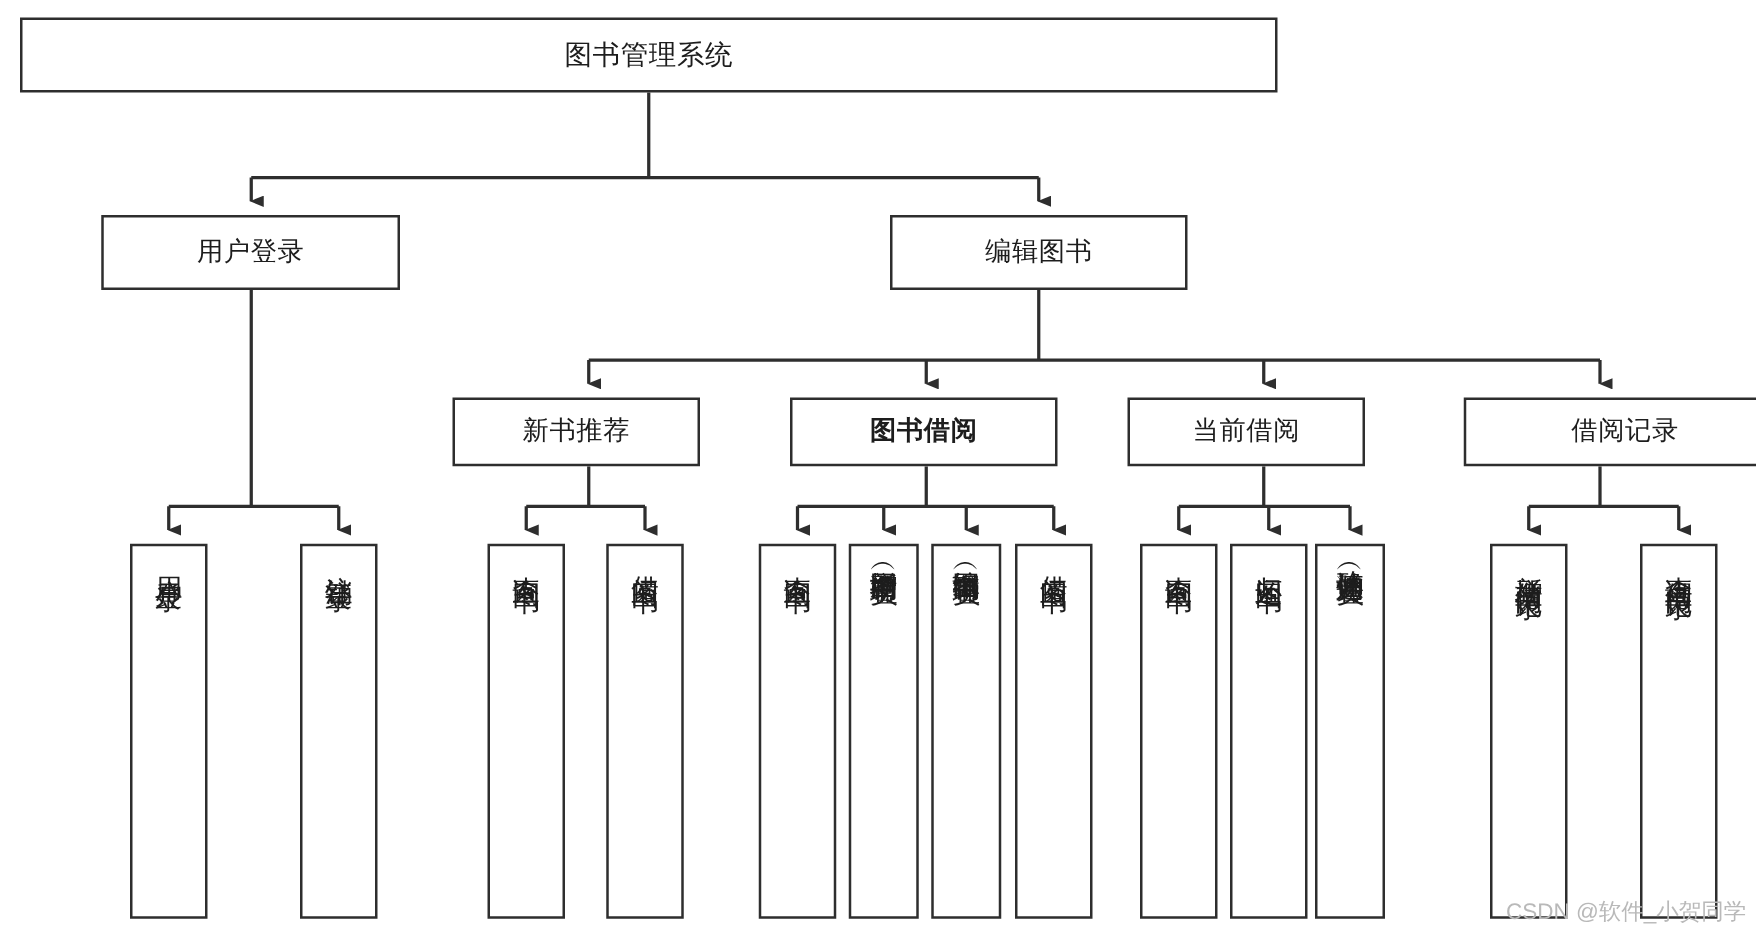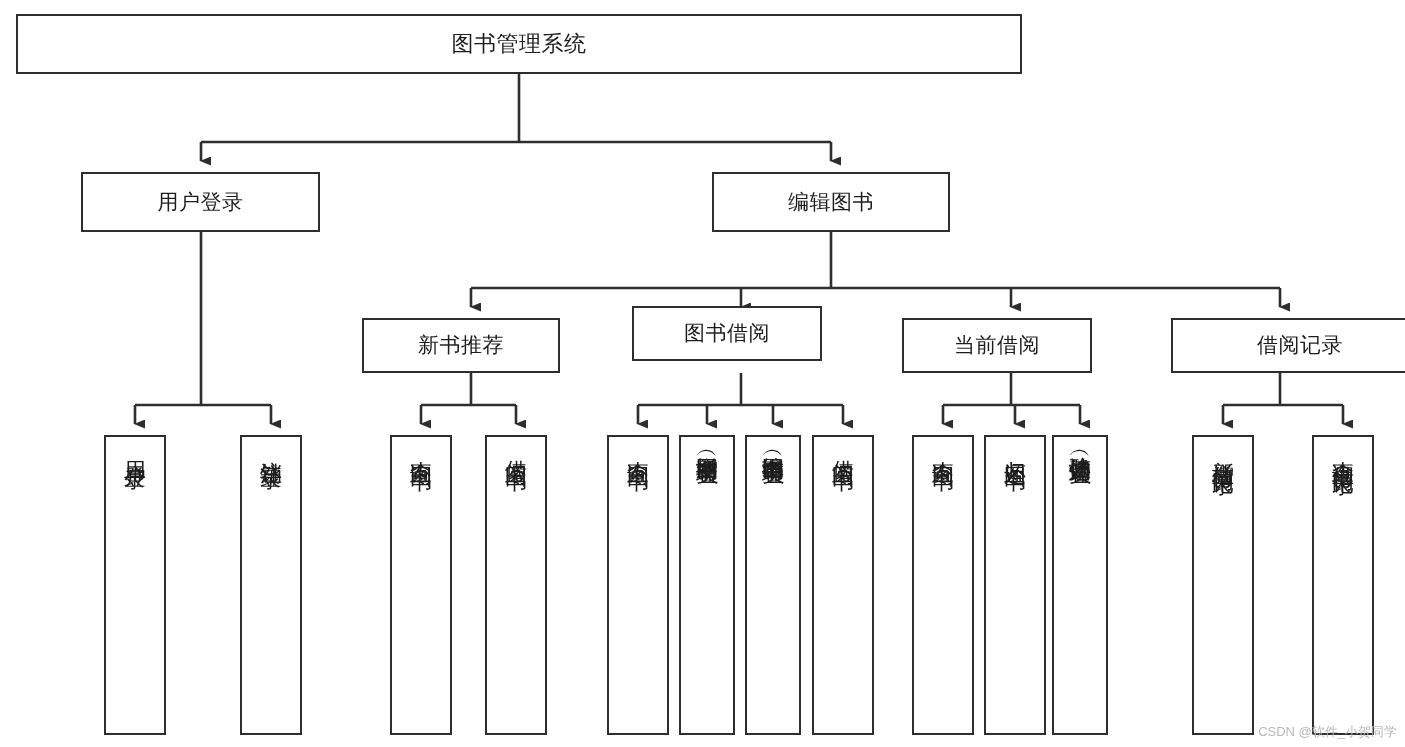--- a/index.html
+++ b/index.html
@@ -69,21 +69,21 @@
   .node.leaf.tight {
     padding-top: 2px;
   }
   .node.leaf.tight .node-label {
     letter-spacing: 1px;
   }
   .watermark {
     position: absolute;
     right: 8px;
     bottom: 6px;
-    font-size: 13px;
+    font-size: 18px;
     color: #b9b9b9;
     white-space: nowrap;
     user-select: none;
   }
 </style>
 </head>
 <body>
 
 <div id="diagram-root">
   <svg id="edges-layer" viewBox="0 0 1405 747" xmlns="http://www.w3.org/2000/svg">
@@ -135,21 +135,21 @@
       </div>
       <div class="node horiz" style="left: 81px; top: 172px; width: 239px; height: 60px;">
         <span class="node-label">用户登录</span>
       </div>
       <div class="node horiz" style="left: 712px; top: 172px; width: 238px; height: 60px;">
         <span class="node-label">编辑图书</span>
       </div>
       <div class="node horiz" style="left: 362px; top: 318px; width: 198px; height: 55px;">
         <span class="node-label">新书推荐</span>
       </div>
-      <div class="node horiz" style="left: 632px; top: 306px; width: 190px; height: 55px;">
+      <div class="node horiz" style="left: 632px; top: 318px; width: 214px; height: 55px; font-weight: bold;">
         <span class="node-label">图书借阅</span>
       </div>
       <div class="node horiz" style="left: 902px; top: 318px; width: 190px; height: 55px;">
         <span class="node-label">当前借阅</span>
       </div>
       <div class="node horiz" style="left: 1171px; top: 318px; width: 258px; height: 55px;">
         <span class="node-label">借阅记录</span>
       </div>
       <div class="node leaf" style="left: 104px; top: 435px; width: 62px; height: 300px;">
         <span class="node-label">用户登录</span>

